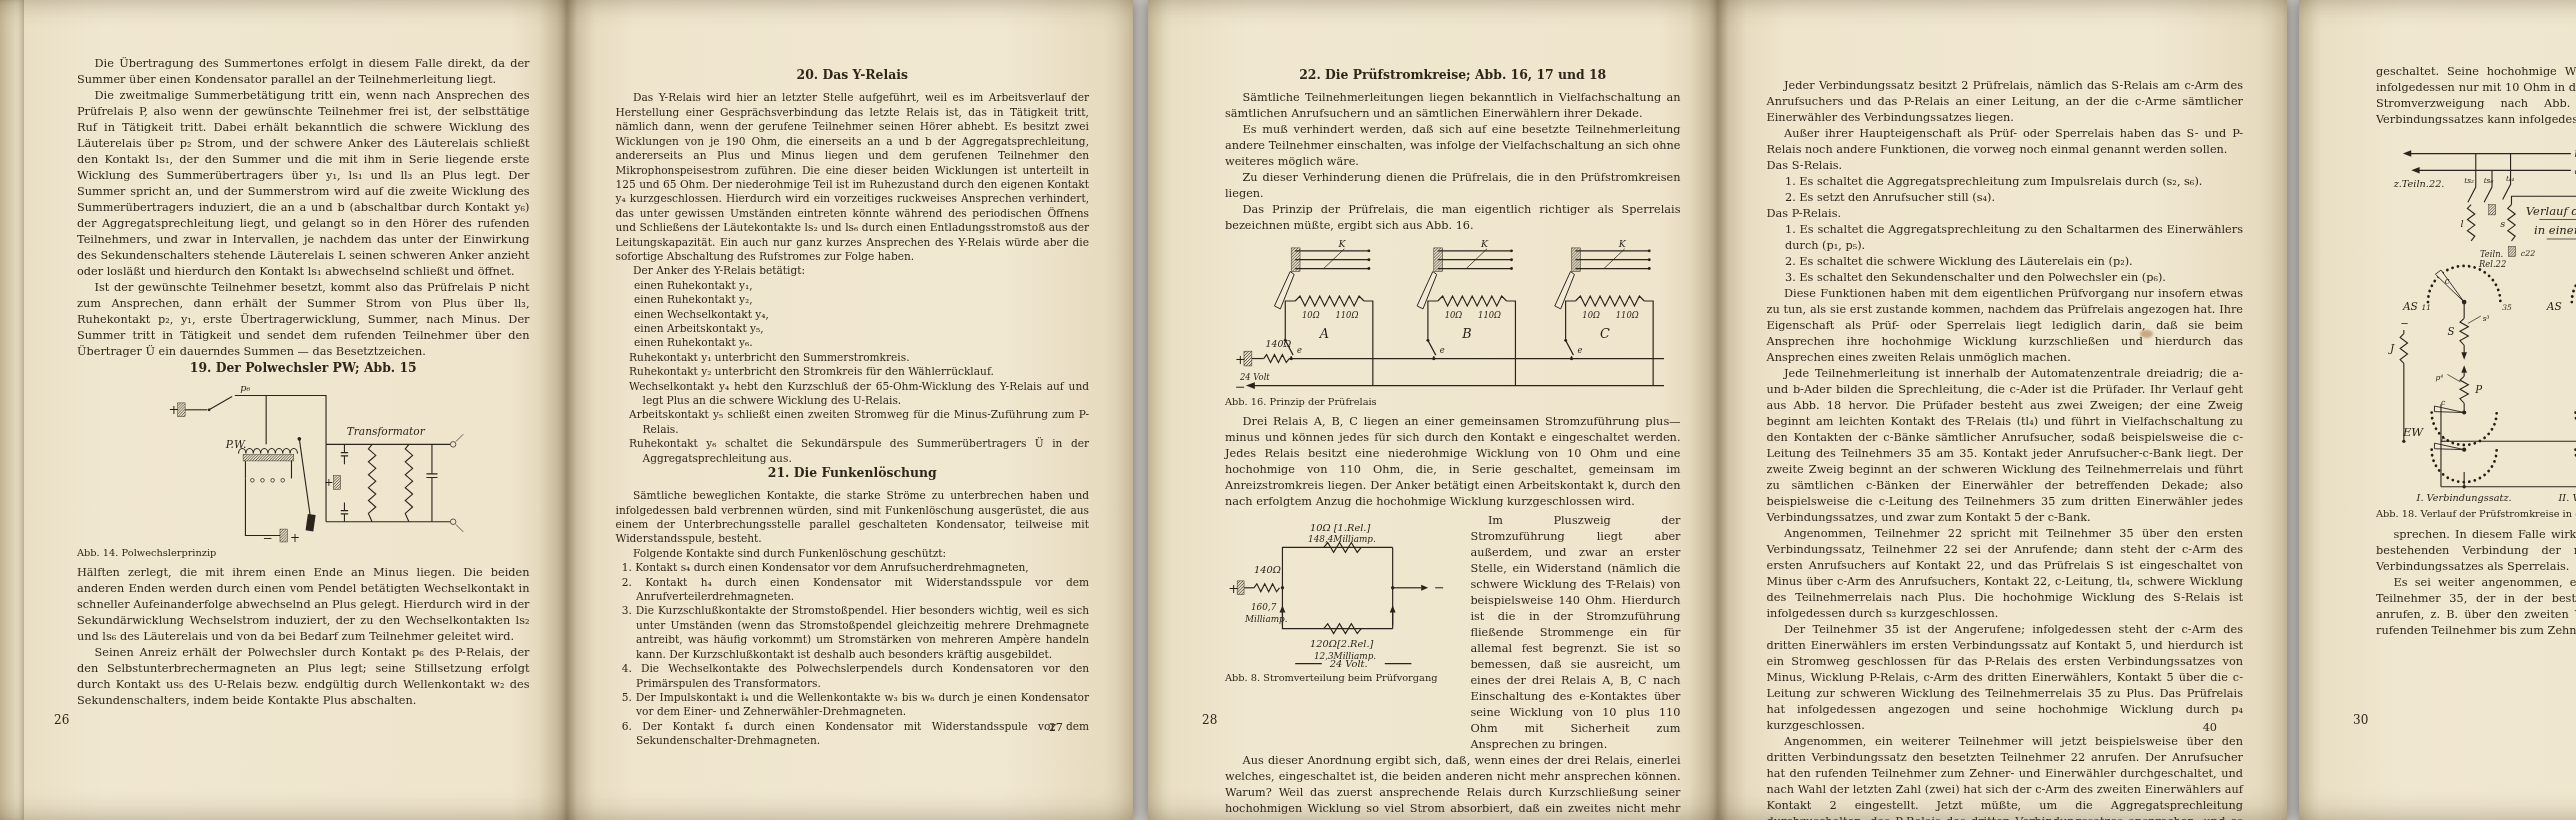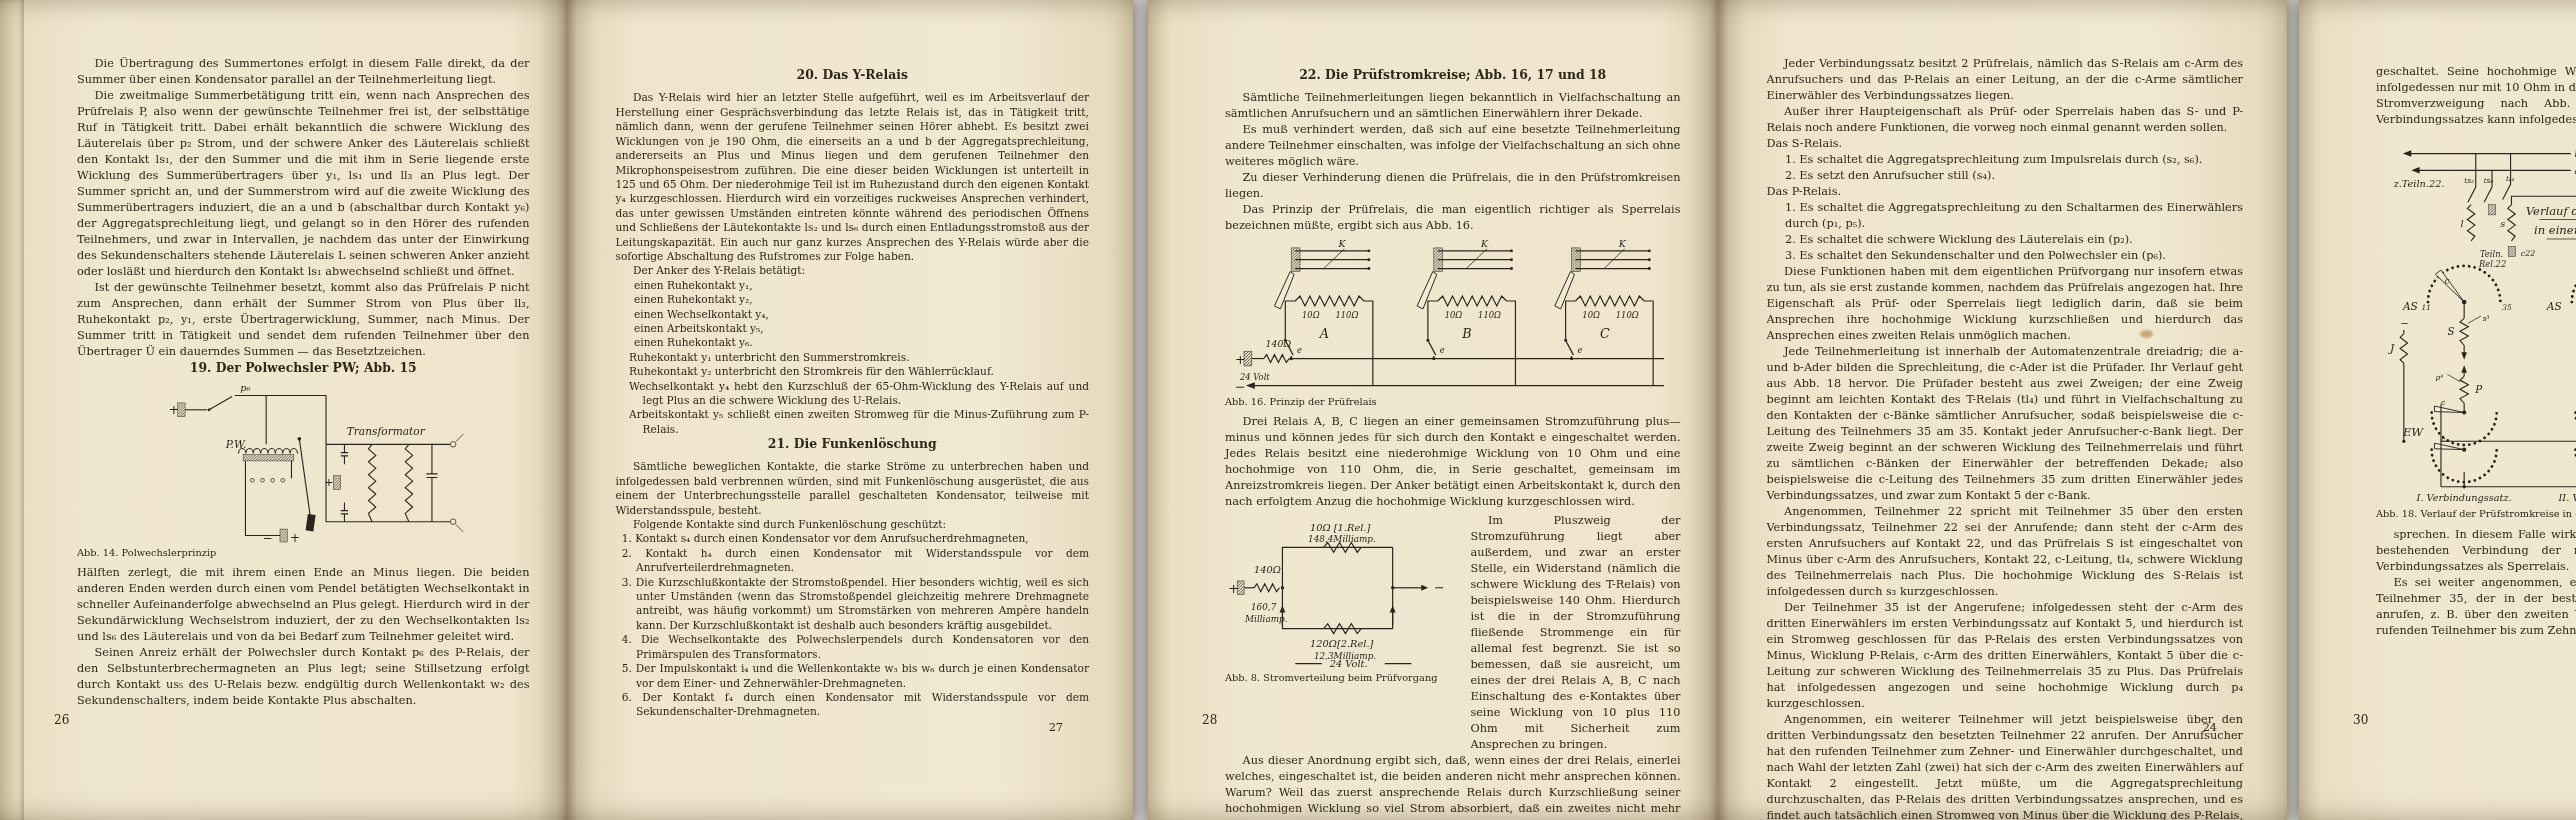--- a/index.html
+++ b/index.html
@@ -136,20 +136,21 @@
         <p class="b ind">Der Anker des Y-Relais betätigt:</p>
         <p class="b item">einen Ruhekontakt y₁,</p>
         <p class="b item">einen Ruhekontakt y₂,</p>
         <p class="b item">einen Wechselkontakt y₄,</p>
         <p class="b item">einen Arbeitskontakt y₅,</p>
         <p class="b item">einen Ruhekontakt y₆.</p>
         <p class="b hang">Ruhekontakt y₁ unterbricht den Summerstromkreis.</p>
         <p class="b hang">Ruhekontakt y₂ unterbricht den Stromkreis für den Wählerrücklauf.</p>
         <p class="b hang">Wechselkontakt y₄ hebt den Kurzschluß der 65-Ohm-Wicklung des Y-Relais auf und legt Plus an die schwere Wicklung des U-Relais.</p>
         <p class="b hang">Arbeitskontakt y₅ schließt einen zweiten Stromweg für die Minus-Zuführung zum P-Relais.</p>
+        <p class="b hang">Ruhekontakt y₆ schaltet die Sekundärspule des Summerübertragers Ü in der Aggregatsprechleitung aus.</p>
         <div class="h1 sp">21. Die Funkenlöschung</div>
         <p class="b ind">Sämtliche beweglichen Kontakte, die starke Ströme zu unterbrechen haben und infolgedessen bald verbrennen würden, sind mit Funkenlöschung ausgerüstet, die aus einem der Unterbrechungsstelle parallel geschalteten Kondensator, teilweise mit Widerstandsspule, besteht.</p>
         <p class="b ind">Folgende Kontakte sind durch Funkenlöschung geschützt:</p>
         <p class="b numitem">1. Kontakt s₄ durch einen Kondensator vor dem Anrufsucherdrehmagneten,</p>
         <p class="b numitem">2. Kontakt h₄ durch einen Kondensator mit Widerstandsspule vor dem Anrufverteilerdrehmagneten.</p>
         <p class="b numitem">3. Die Kurzschlußkontakte der Stromstoßpendel. Hier besonders wichtig, weil es sich unter Umständen (wenn das Stromstoßpendel gleichzeitig mehrere Drehmagnete antreibt, was häufig vorkommt) um Stromstärken von mehreren Ampère handeln kann. Der Kurzschlußkontakt ist deshalb auch besonders kräftig ausgebildet.</p>
         <p class="b numitem">4. Die Wechselkontakte des Polwechslerpendels durch Kondensatoren vor den Primärspulen des Transformators.</p>
         <p class="b numitem">5. Der Impulskontakt i₄ und die Wellenkontakte w₃ bis w₆ durch je einen Kondensator vor dem Einer- und Zehnerwähler-Drehmagneten.</p>
         <p class="b numitem">6. Der Kontakt f₄ durch einen Kondensator mit Widerstandsspule vor dem Sekundenschalter-Drehmagneten.</p>
         <div class="pagenum-r">27</div>
@@ -265,35 +266,35 @@
         </div>
 
         <p class="b ind">Aus dieser Anordnung ergibt sich, daß, wenn eines der drei Relais, einerlei welches, eingeschaltet ist, die beiden anderen nicht mehr ansprechen können. Warum? Weil das zuerst ansprechende Relais durch Kurzschließung seiner hochohmigen Wicklung so viel Strom absorbiert, daß ein zweites nicht mehr genügend Strom zum Ansprechen erhält. Es ergibt sich in diesem Falle eine Stromverzweigung nach Abb. 17, aus der ohne weiteres hervorgeht, daß das zu zweit eingeschaltete Relais über seine 120 Ohm nur ca. ¹/₁₂ der zum Ansprechen erforderlichen Strommenge erhält, weil die übrigen ¹¹/₁₂ über die 10 Ohm des zuerst eingeschalteten Relais fließen. Der Anker des an zweiter Stelle eingeschalteten Relais bleibt also in der Ruhelage.</p>
         <div class="pagenum-l">28</div>
       </div>
     </div>
 
     <div class="pg right">
       <div class="pgc pad-r">
         <div class="stain" style="right:134px;top:330px;width:13.4px;height:8.2px;background:#a3763c;opacity:.55;filter:blur(1px);"></div>
-        <p class="b ind" style="margin-top:0">Jeder Verbindungssatz besitzt 2 Prüfrelais, nämlich das S-Relais am c-Arm des Anrufsuchers und das P-Relais an einer Leitung, an der die c-Arme sämtlicher Einerwähler des Verbindungssatzes liegen.</p>
+        <p class="b ind" style="margin-top:22px">Jeder Verbindungssatz besitzt 2 Prüfrelais, nämlich das S-Relais am c-Arm des Anrufsuchers und das P-Relais an einer Leitung, an der die c-Arme sämtlicher Einerwähler des Verbindungssatzes liegen.</p>
         <p class="b ind">Außer ihrer Haupteigenschaft als Prüf- oder Sperrelais haben das S- und P-Relais noch andere Funktionen, die vorweg noch einmal genannt werden sollen.</p>
         <p class="b">Das S-Relais.</p>
         <p class="b item">1. Es schaltet die Aggregatsprechleitung zum Impulsrelais durch (s₂, s₆).</p>
         <p class="b item">2. Es setzt den Anrufsucher still (s₄).</p>
         <p class="b">Das P-Relais.</p>
         <p class="b item">1. Es schaltet die Aggregatsprechleitung zu den Schaltarmen des Einerwählers durch (p₁, p₅).</p>
         <p class="b item">2. Es schaltet die schwere Wicklung des Läuterelais ein (p₂).</p>
         <p class="b item">3. Es schaltet den Sekundenschalter und den Polwechsler ein (p₆).</p>
         <p class="b ind">Diese Funktionen haben mit dem eigentlichen Prüfvorgang nur insofern etwas zu tun, als sie erst zustande kommen, nachdem das Prüfrelais angezogen hat. Ihre Eigenschaft als Prüf- oder Sperrelais liegt lediglich darin, daß sie beim Ansprechen ihre hochohmige Wicklung kurzschließen und hierdurch das Ansprechen eines zweiten Relais unmöglich machen.</p>
         <p class="b ind">Jede Teilnehmerleitung ist innerhalb der Automatenzentrale dreiadrig; die a- und b-Ader bilden die Sprechleitung, die c-Ader ist die Prüfader. Ihr Verlauf geht aus Abb. 18 hervor. Die Prüfader besteht aus zwei Zweigen; der eine Zweig beginnt am leichten Kontakt des T-Relais (tl₄) und führt in Vielfachschaltung zu den Kontakten der c-Bänke sämtlicher Anrufsucher, sodaß beispielsweise die c-Leitung des Teilnehmers 35 am 35. Kontakt jeder Anrufsucher-c-Bank liegt. Der zweite Zweig beginnt an der schweren Wicklung des Teilnehmerrelais und führt zu sämtlichen c-Bänken der Einerwähler der betreffenden Dekade; also beispielsweise die c-Leitung des Teilnehmers 35 zum dritten Einerwähler jedes Verbindungssatzes, und zwar zum Kontakt 5 der c-Bank.</p>
         <p class="b ind">Angenommen, Teilnehmer 22 spricht mit Teilnehmer 35 über den ersten Verbindungssatz, Teilnehmer 22 sei der Anrufende; dann steht der c-Arm des ersten Anrufsuchers auf Kontakt 22, und das Prüfrelais S ist eingeschaltet von Minus über c-Arm des Anrufsuchers, Kontakt 22, c-Leitung, tl₄, schwere Wicklung des Teilnehmerrelais nach Plus. Die hochohmige Wicklung des S-Relais ist infolgedessen durch s₃ kurzgeschlossen.</p>
         <p class="b ind">Der Teilnehmer 35 ist der Angerufene; infolgedessen steht der c-Arm des dritten Einerwählers im ersten Verbindungssatz auf Kontakt 5, und hierdurch ist ein Stromweg geschlossen für das P-Relais des ersten Verbindungssatzes von Minus, Wicklung P-Relais, c-Arm des dritten Einerwählers, Kontakt 5 über die c-Leitung zur schweren Wicklung des Teilnehmerrelais 35 zu Plus. Das Prüfrelais hat infolgedessen angezogen und seine hochohmige Wicklung durch p₄ kurzgeschlossen.</p>
         <p class="b ind">Angenommen, ein weiterer Teilnehmer will jetzt beispielsweise über den dritten Verbindungssatz den besetzten Teilnehmer 22 anrufen. Der Anrufsucher hat den rufenden Teilnehmer zum Zehner- und Einerwähler durchgeschaltet, und nach Wahl der letzten Zahl (zwei) hat sich der c-Arm des zweiten Einerwählers auf Kontakt 2 eingestellt. Jetzt müßte, um die Aggregatsprechleitung durchzuschalten, das P-Relais des dritten Verbindungssatzes ansprechen, und es findet auch tatsächlich einen Stromweg von Minus über die Wicklung des P-Relais, den c-Schaltarm des zweiten Einerwählers, über Kontakt 2 der c-Kontaktbank, über die c-Leitung und die schwere Wicklung des Teilnehmerrelais nach Plus. Da aber der Teilnehmer 22 bereits spricht, so ist der Kontakt tl₄ am Teilnehmerrelais 22 geschlossen und über den c-Arm des ersten Anrufsuchers das S-Relais ein-</p>
-        <div class="pagenum-r">24</div>
+        <div class="pagenum-r">40</div>
       </div>
     </div>
   </div>
 
   <div class="spread" id="spread3">
 
     <div class="pg left">
       <div class="pgc pad-l">
         <p class="b" style="margin-top:8.2px">geschaltet. Seine hochohmige Wicklung ist kurzgeschlossen, und es liegt infolgedessen nur mit 10 Ohm in dem Abzweigstromkreis. Es besteht also eine Stromverzweigung nach Abb. 17, und das P-Relais des dritten Verbindungssatzes kann infolgedessen nicht an-</p>
 

